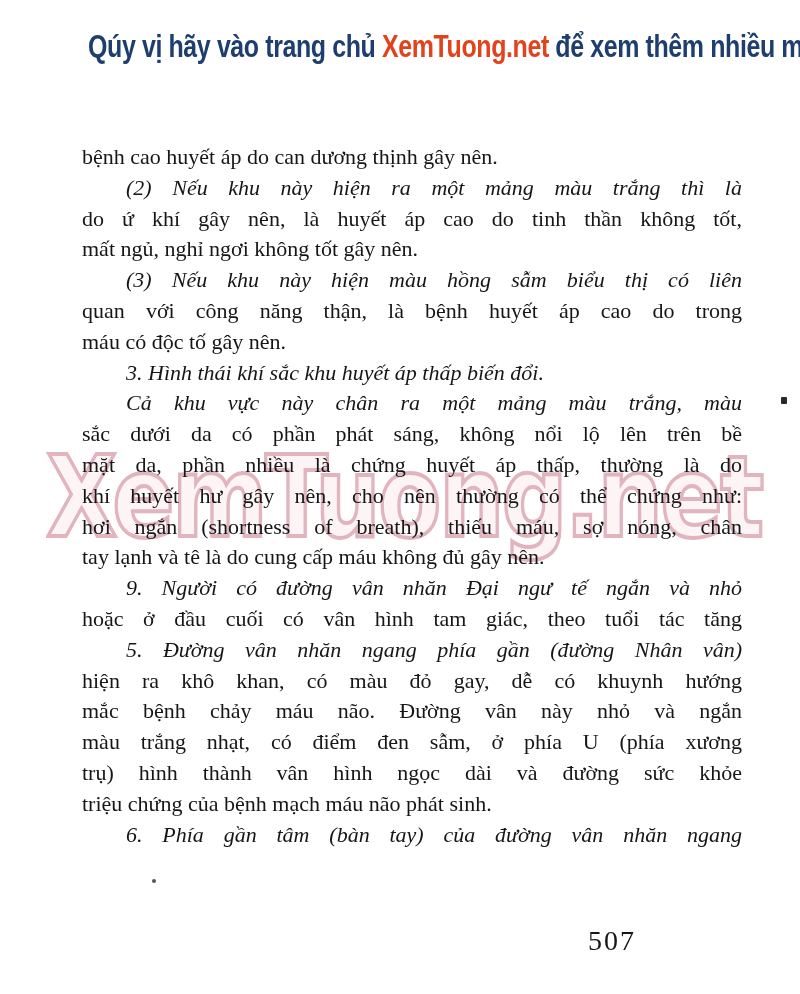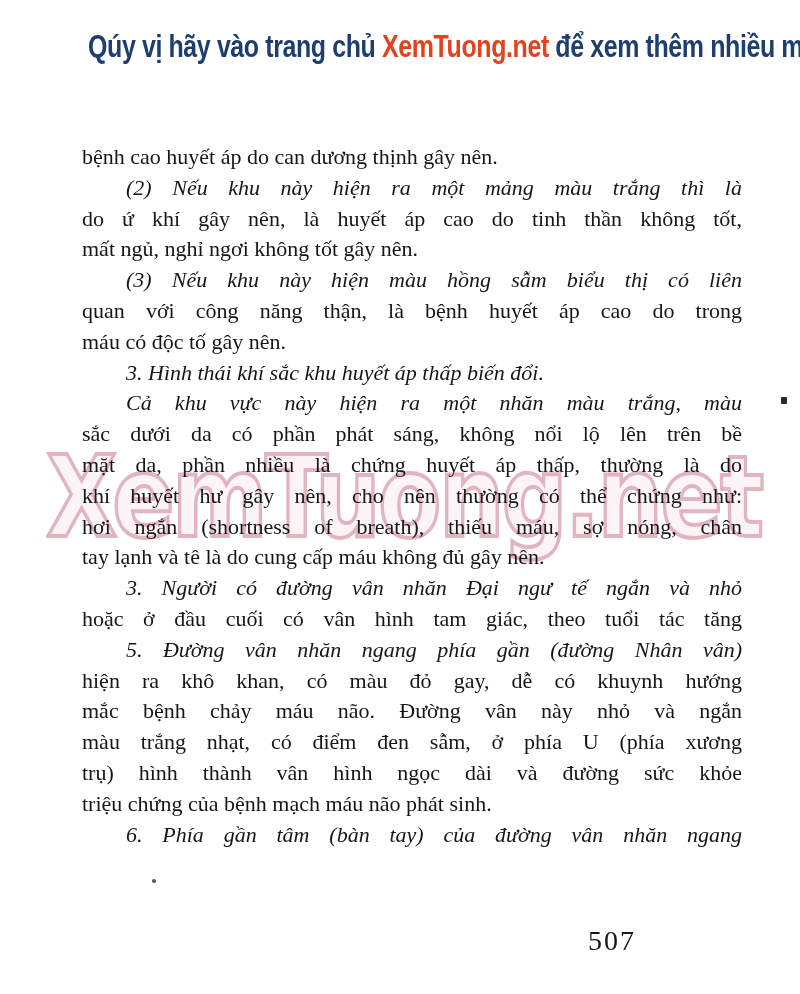--- a/index.html
+++ b/index.html
@@ -94,27 +94,27 @@
 
   <div class="body-text">
       <div class="line last">bệnh cao huyết áp do can dương thịnh gây nên.</div>
       <div class="line indent">(2) Nếu khu này hiện ra một mảng màu trắng thì là</div>
       <div class="line">do ứ khí gây nên, là huyết áp cao do tinh thần không tốt,</div>
       <div class="line last">mất ngủ, nghỉ ngơi không tốt gây nên.</div>
       <div class="line indent">(3) Nếu khu này hiện màu hồng sẫm biểu thị có liên</div>
       <div class="line">quan với công năng thận, là bệnh huyết áp cao do trong</div>
       <div class="line last">máu có độc tố gây nên.</div>
       <div class="line indent last">3. Hình thái khí sắc khu huyết áp thấp biến đổi.</div>
-      <div class="line indent">Cả khu vực này hiện ra một nhăn màu trắng, màu</div>
+      <div class="line indent">Cả khu vực này chân ra một mảng màu trắng, màu</div>
       <div class="line">sắc dưới da có phần phát sáng, không nổi lộ lên trên bề</div>
       <div class="line">mặt da, phần nhiều là chứng huyết áp thấp, thường là do</div>
       <div class="line">khí huyết hư gây nên, cho nên thường có thể chứng như:</div>
       <div class="line">hơi ngắn (shortness of breath), thiếu máu, sợ nóng, chân</div>
       <div class="line last">tay lạnh và tê là do cung cấp máu không đủ gây nên.</div>
-      <div class="line indent">3. Người có đường vân nhăn Đại ngư tế ngắn và nhỏ</div>
+      <div class="line indent">9. Người có đường vân nhăn Đại ngư tế ngắn và nhỏ</div>
       <div class="line">hoặc ở đầu cuối có vân hình tam giác, theo tuổi tác tăng</div>
       <div class="line indent">5. Đường vân nhăn ngang phía gần (đường Nhân vân)</div>
       <div class="line">hiện ra khô khan, có màu đỏ gay, dễ có khuynh hướng</div>
       <div class="line">mắc bệnh chảy máu não. Đường vân này nhỏ và ngắn</div>
       <div class="line">màu trắng nhạt, có điểm đen sẫm, ở phía U (phía xương</div>
       <div class="line">trụ) hình thành vân hình ngọc dài và đường sức khỏe</div>
       <div class="line last">triệu chứng của bệnh mạch máu não phát sinh.</div>
       <div class="line indent">6. Phía gần tâm (bàn tay) của đường vân nhăn ngang</div>
     </div>
 

